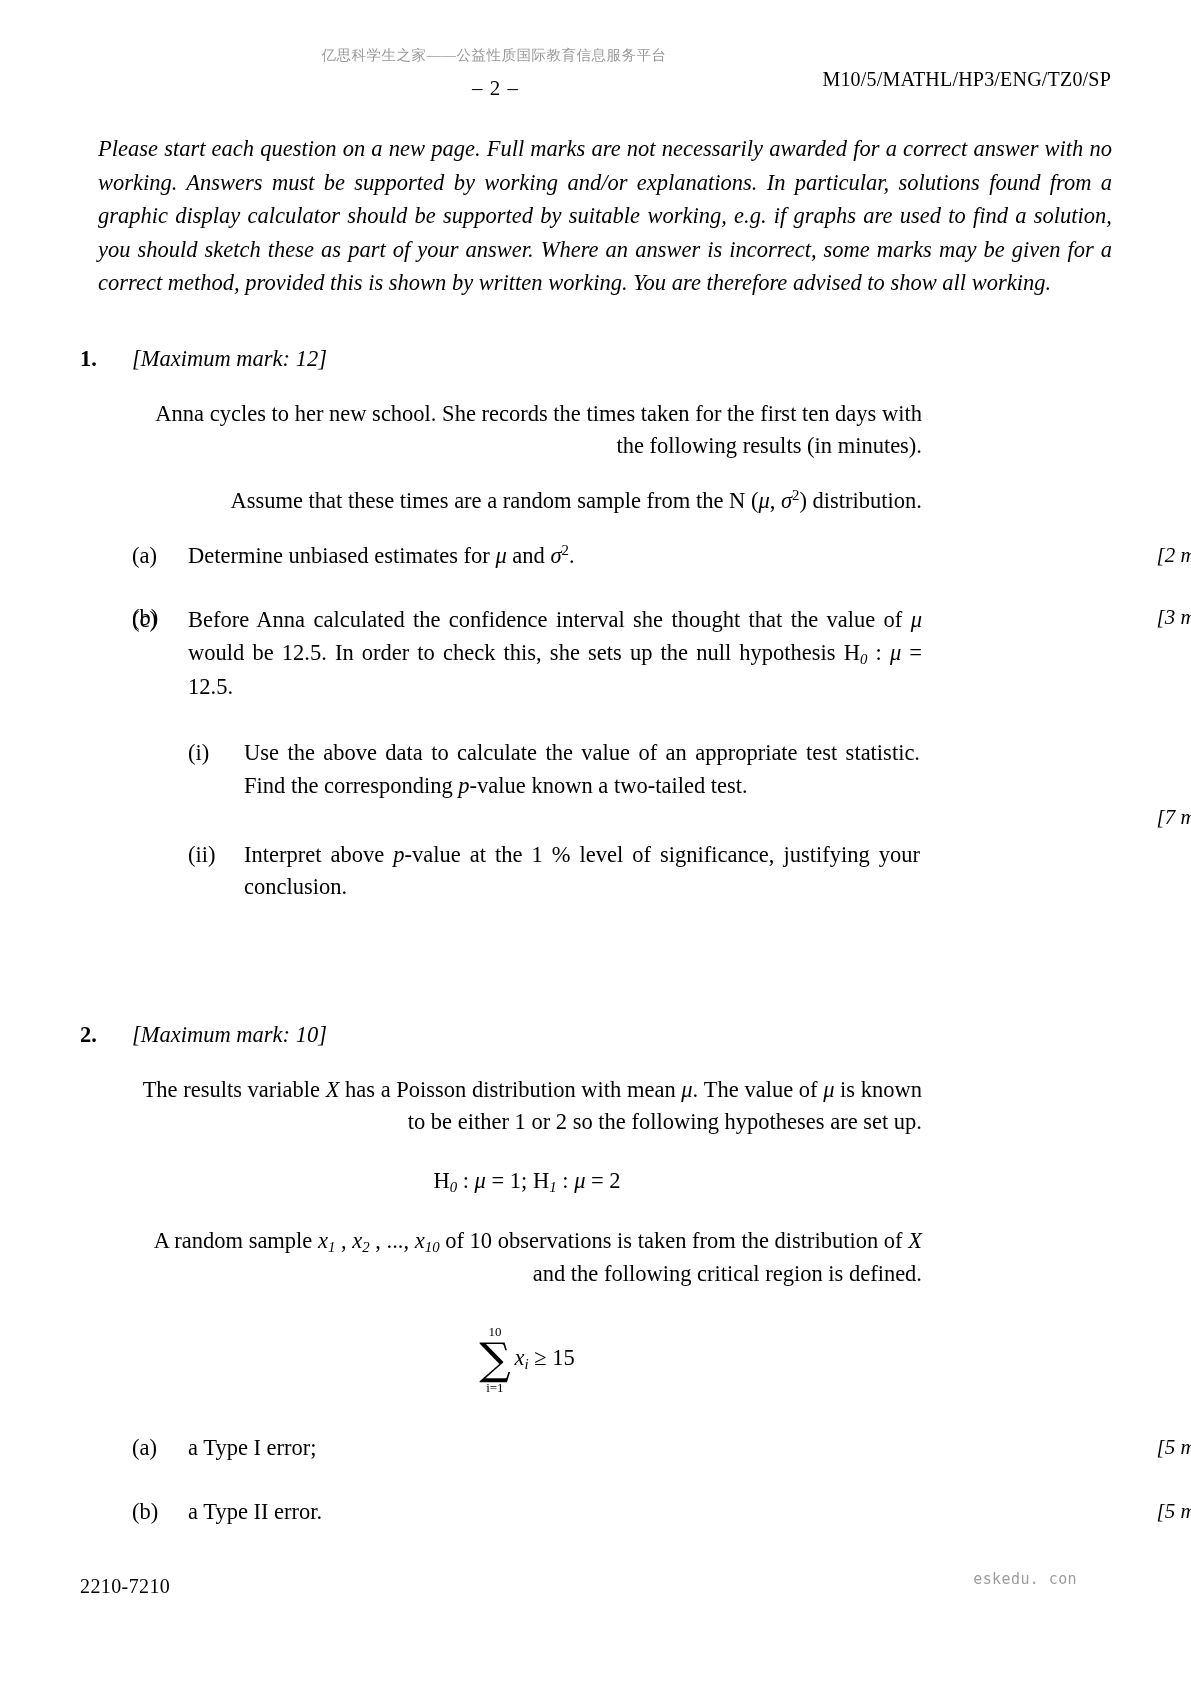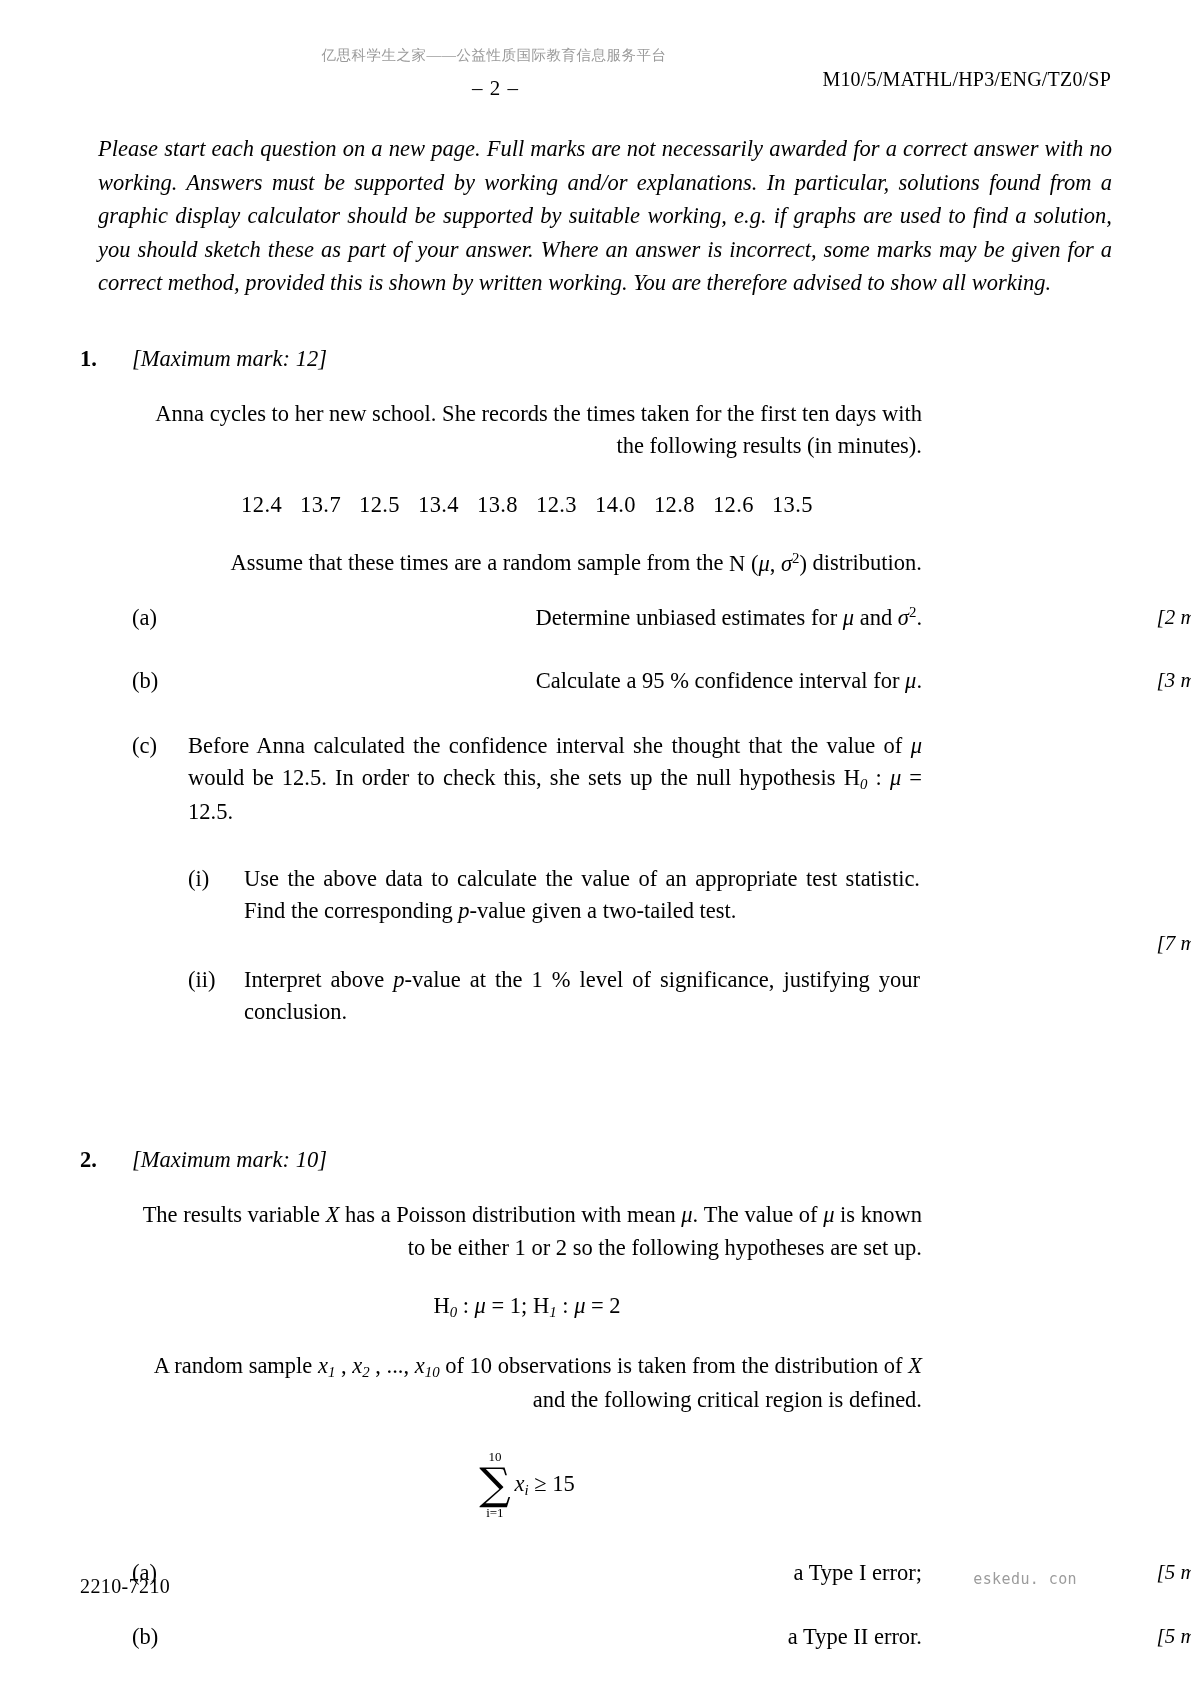--- a/index.html
+++ b/index.html
@@ -115,21 +115,21 @@
     position: absolute;
     left: 0;
     top: 0;
     width: 48px;
   }
   .part .ptext {
     margin-left: 56px;
     width: 734px;
     text-align: justify;
   }
-  .part .ptext.nojust { text-align: right; }
+  .part .ptext.nojust { text-align: left; }
   .marks {
     position: absolute;
     right: -128px;
     top: 0;
     font-style: italic;
     font-size: 21px;
     white-space: nowrap;
   }
   .marks.lower { top: 198px; }
 
@@ -233,60 +233,52 @@
     <div class="rubric">Please start each question on a new page.  Full marks are not necessarily awarded for a correct answer with no working.  Answers must be supported by working and/or explanations.  In particular, solutions found from a graphic display calculator should be supported by suitable working, e.g. if graphs are used to find a solution, you should sketch these as part of your answer.  Where an answer is incorrect, some marks may be given for a correct method, provided this is shown by written working.  You are therefore advised to show all working.</div>
 
     <div class="question" style="margin-top:46px;">
       <div class="qnum">1.</div>
       <div class="maxmark">[Maximum mark:  12]</div>
 
       <div class="qbody">
         <p class="narrow">Anna cycles to her new school.  She records the times taken for the first ten days with the following results (in minutes).</p>
       </div>
 
-      <div class="qbody" style="margin-top:0;">
-        <div class="datalist">
-          <span>12.4</span><span>13.7</span><span>12.5</span><span>13.4</span><span>13.8</span><span>12.3</span><span>14.0</span><span>12.8</span><span>12.6</span><span>13.5</span>
-        </div>
-      </div>
 
       <div class="qbody" style="margin-top:4px;">
         <p class="narrow">
           <span>Assume that these times are a random sample from the </span><span>N (<span class="mi">μ</span>, <span class="mi">σ</span><span class="sup">2</span>)</span><span> distribution.</span>
         </p>
       </div>
 
       <div class="part" style="margin-top:16px;">
         <div class="letter">(a)</div>
         <div class="ptext nojust">
           <span>Determine unbiased estimates for </span><span class="mi">μ</span><span> and </span><span><span class="mi">σ</span><span class="sup">2</span></span><span>.</span>
         </div>
         <div class="marks">[2 marks]</div>
       </div>
 
       <div class="part" style="margin-top:30px;">
         <div class="letter">(b)</div>
-        <div class="ptext nojust">
-          <span>Calculate a 95 % confidence interval for </span><span class="mi">μ</span><span>.</span>
-        </div>
         <div class="marks">[3 marks]</div>
       </div>
 
       <div class="part" style="margin-top:32px;">
         <div class="letter">(c)</div>
         <div class="ptext">
           <span>Before Anna calculated the confidence interval she thought that the value of </span><span class="mi">μ</span>
           <span>would be 12.5.  In order to check this, she sets up the null hypothesis </span><span>H<span class="sub">0</span> : <span class="mi">μ</span> = 12.5</span><span>.</span>
         </div>
         <div class="marks lower">[7 marks]</div>
 
         <div class="subpart" style="margin-top:34px;">
           <div class="letter">(i)</div>
           <div class="ptext">
-            <span>Use the above data to calculate the value of an appropriate test statistic. Find the corresponding </span><span class="mi">p</span><span>-value given a two-tailed test.</span>
+            <span>Use the above data to calculate the value of an appropriate test statistic. Find the corresponding </span><span class="mi">p</span><span>-value known a two-tailed test.</span>
           </div>
         </div>
 
         <div class="subpart" style="margin-top:36px;">
           <div class="letter">(ii)</div>
           <div class="ptext">
             <span>Interpret above </span><span class="mi">p</span><span>-value at the 1 % level of significance, justifying your conclusion.</span>
           </div>
         </div>
       </div>

